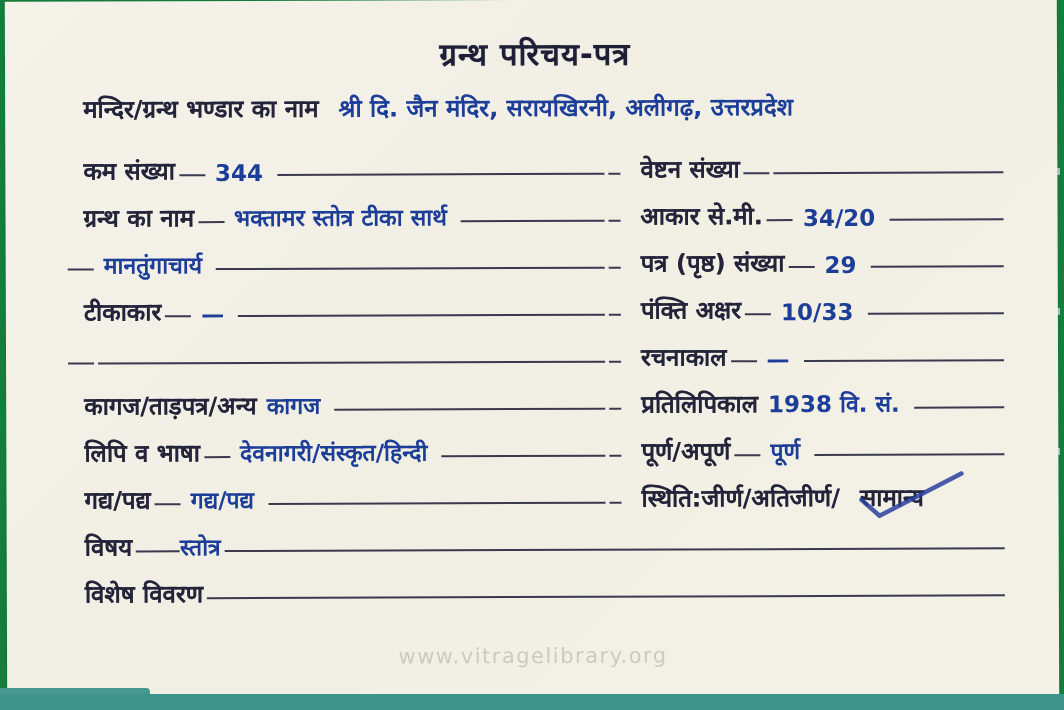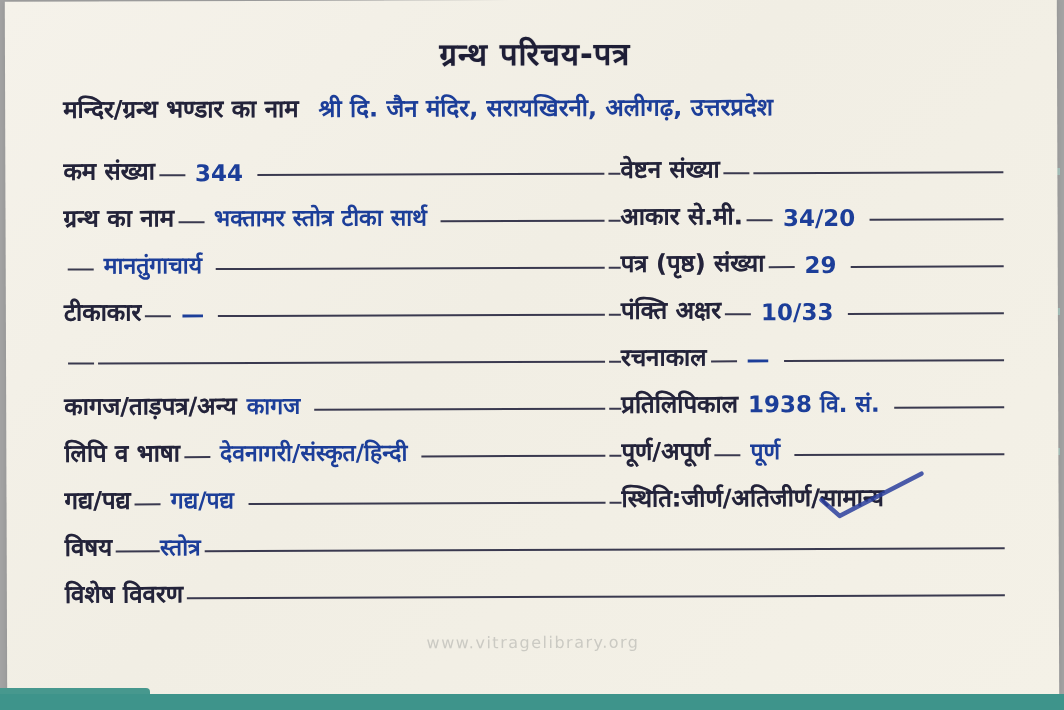--- a/index.html
+++ b/index.html
@@ -1,58 +1,58 @@
 <!DOCTYPE html>
 <html><head>
 <meta charset="utf-8">
 <style>
   * { margin:0; padding:0; box-sizing:border-box; }
   html,body { width:1064px; height:710px; overflow:hidden;
     font-family:"DejaVu Sans", sans-serif; }
-  .scan { position:relative; width:1064px; height:710px; background:#a3a3a3; overflow:hidden;text-decoration:underline; }
+  .scan { position:relative; width:1064px; height:710px; background:#15803d; overflow:hidden;text-decoration:underline; }
 
   
   .edge-band-bottom { position:absolute; left:0; right:0; bottom:0; height:16px; background:#3e948b; }
   .edge-band-bottom-left { position:absolute; left:0; bottom:0; width:150px; height:22px; background:#47988e; border-radius:0 4px 0 0; }
   .mark-tl { position:absolute; left:24px; top:2px; width:54px; height:15px; background:#4d9e94; border-radius:2px; }
   .mark-tr { position:absolute; left:856px; top:6px; width:36px; height:15px; background:#519f95; border-radius:2px; }
   .mark-r1 { position:absolute; left:1048px; top:168px; width:12px; height:7px; background:#a9c4be; }
   .mark-r2 { position:absolute; left:1048px; top:308px; width:12px; height:7px; background:#a9c4be; }
   .mark-r3 { position:absolute; left:1048px; top:448px; width:12px; height:7px; background:#a9c4be; }
 
   .paper { position:absolute; left:6px; top:0; right:6px; bottom:14px;
     background:linear-gradient(135deg,#f5f2ea 0%,#f1eee4 45%,#f4f1e7 100%);
     padding:32px 50px 0 58px; transform:rotate(-0.2deg);
     box-shadow:0 0 6px rgba(0,0,0,.12); }
 
   .title { text-align:center; font-size:31px; font-weight:bold; color:#1e1e36;
     letter-spacing:1px; margin-bottom:16px; text-shadow:0 0 1px rgba(30,30,54,.35); }
 
   .header-row { display:flex; align-items:baseline; gap:20px; height:50px; margin-bottom:6px; }
   .flabel { font-size:24px; font-weight:bold; color:#23233a; white-space:nowrap;
-    text-shadow:0 0 .5px rgba(35,35,58,.4); }
+    text-shadow:0 0 .5px rgba(35,35,58,.4);margin-left:20px; }
   .fvalue { font-size:23px; font-weight:bold; color:#1c3e99; white-space:nowrap; }
   .header-row .fvalue { font-size:24px; }
 
   .form-grid { display:grid; grid-template-columns:545px 1fr; grid-auto-rows:47px; }
   .cell { display:flex; align-items:flex-end; min-width:0; padding-bottom:8px; }
   .rule { border-bottom:2px solid #20203a; margin:0 0 10px 4px; opacity:.88; }
   .rule.lead  { flex:0 0 12px; margin-left:0; }
   .rule.short { flex:0 0 26px; }
   .rule.grow  { flex:1 1 0; min-width:0; margin-right:4px; }
   .cell .fvalue { margin:0 10px; padding-bottom:0;text-align:right; }
 
   .full-row { display:flex; align-items:flex-end; height:47px; padding-bottom:8px; }
   .full-row .rule.short { flex:0 0 44px; }
 
   .marked { position:relative; display:inline-block; }
   .marked svg { position:absolute; left:-8px; top:-12px; pointer-events:none; }
 
-  .watermark { position:absolute; left:50%; transform:translateX(-50%); bottom:44px;
-    font-size:16px; color:#cbcac3; letter-spacing:1.5px; white-space:nowrap; }
+  .watermark { position:absolute; left:50%; transform:translateX(-50%); bottom:28px;
+    font-size:21px; color:#cbcac3; letter-spacing:1.5px; white-space:nowrap; }
 </style>
 </head>
 <body>
 
 <div class="scan">
   <div class="mark-tl"></div>
   <div class="mark-tr"></div>
   <div class="mark-r1"></div>
   <div class="mark-r2"></div>
   <div class="mark-r3"></div>

